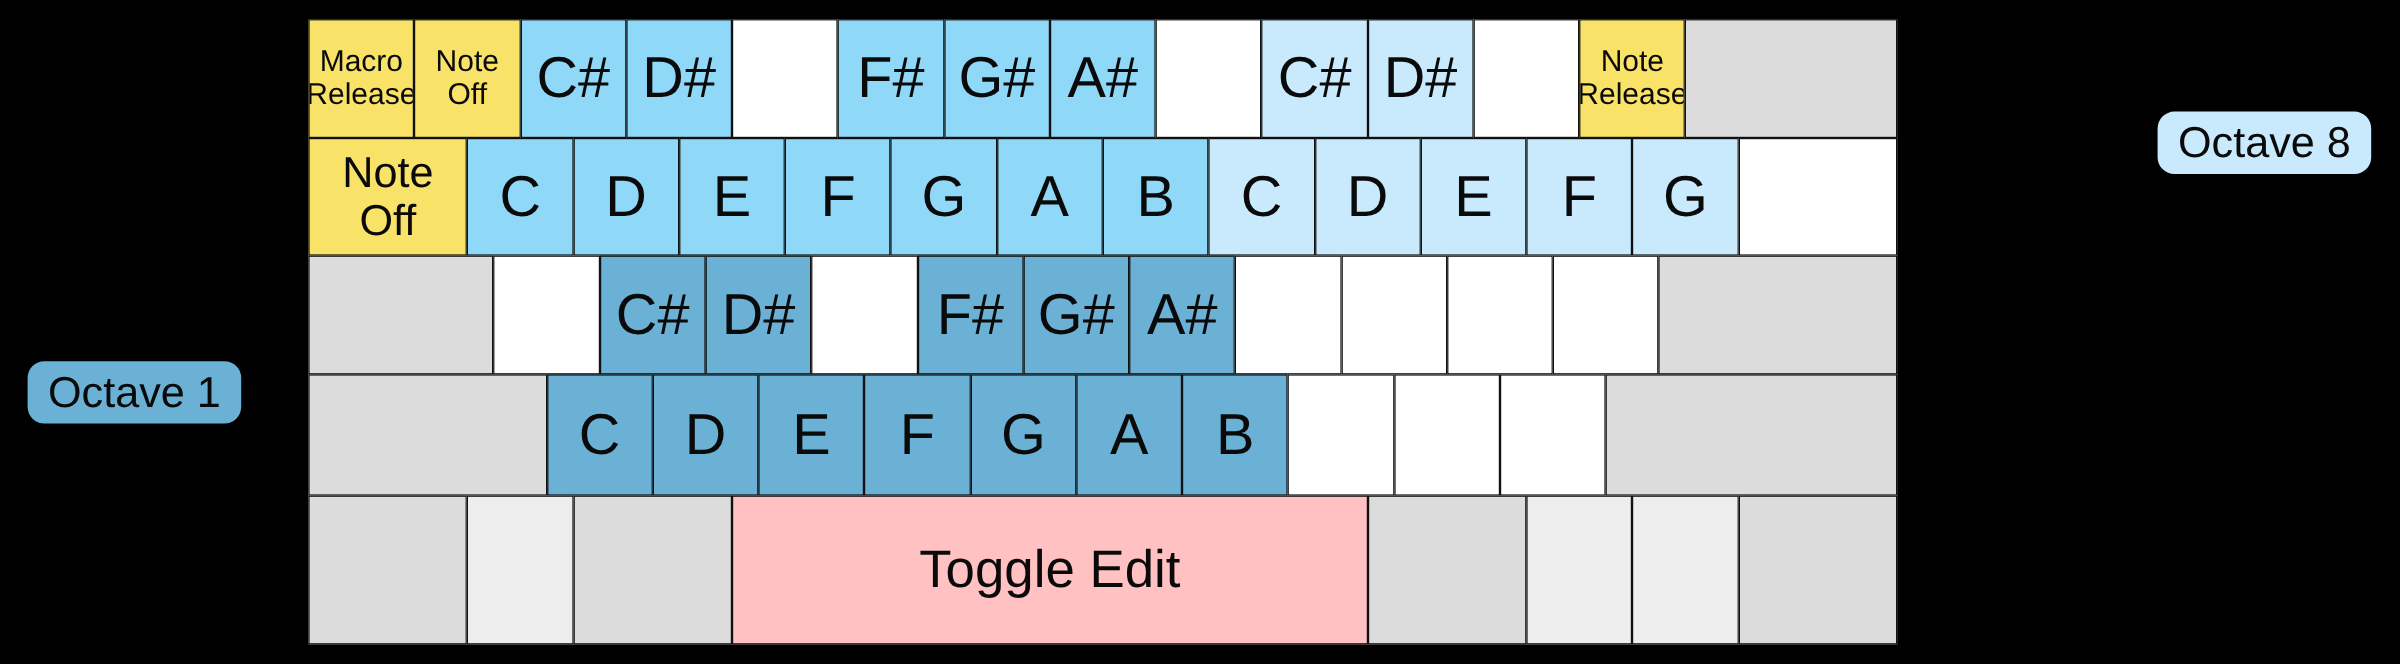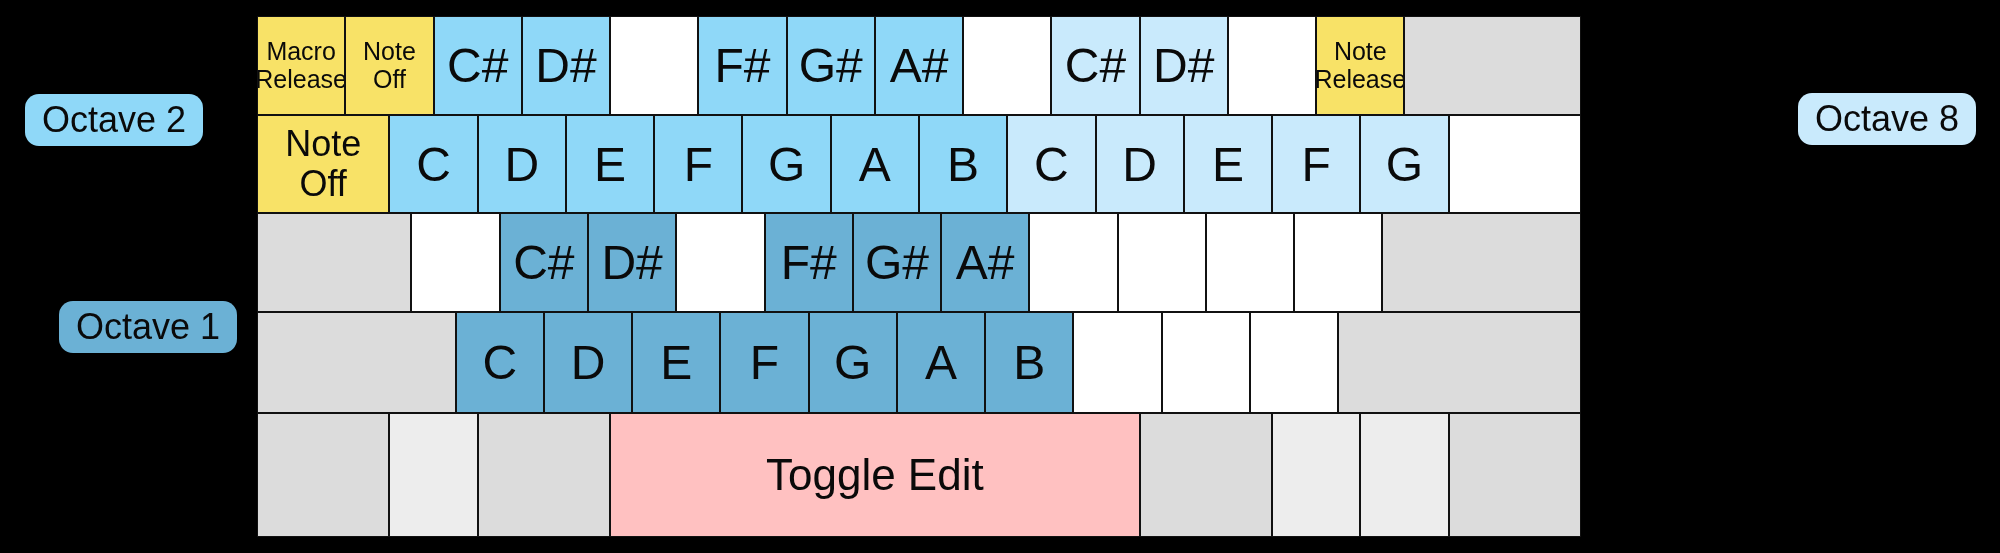--- a/index.html
+++ b/index.html
@@ -42,28 +42,27 @@
   .s-space{font-size:44px;}
   .badge{
     position:absolute;
     font-size:36px;line-height:52px;
     padding:0 17px;
     border-radius:14px;
     color:var(--text,#0a0a0a);
     white-space:nowrap;
   }
   .badge-o2{left:25px;top:94px;background:var(--o2,#8FD8F8);}
-  .badge-o1{left:23px;top:301px;background:var(--o1,#6BB1D5);margin-left:36px;}
+  .badge-o1{left:23px;top:301px;background:var(--o1,#6BB1D5);}
   .badge-o3{left:1798px;top:93px;background:var(--o3,#C9EAFC);}
 </style>
 </head>
 <body>
 
 <div class="canvas">
-  <div class="badge badge-o2">Octave 2</div>
   <div class="badge badge-o1">Octave 1</div>
   <div class="badge badge-o3">Octave 8</div>
   <div class="keyboard" id="keyboard">
       <div class="row">
         <div class="key c-yellow s-small" style="width: 6.66667%;">
           <div class="key-label">Macro<br>Release</div>
         </div>
         <div class="key c-yellow s-small" style="width: 6.66667%;">
           <div class="key-label">Note<br>Off</div>
         </div>

